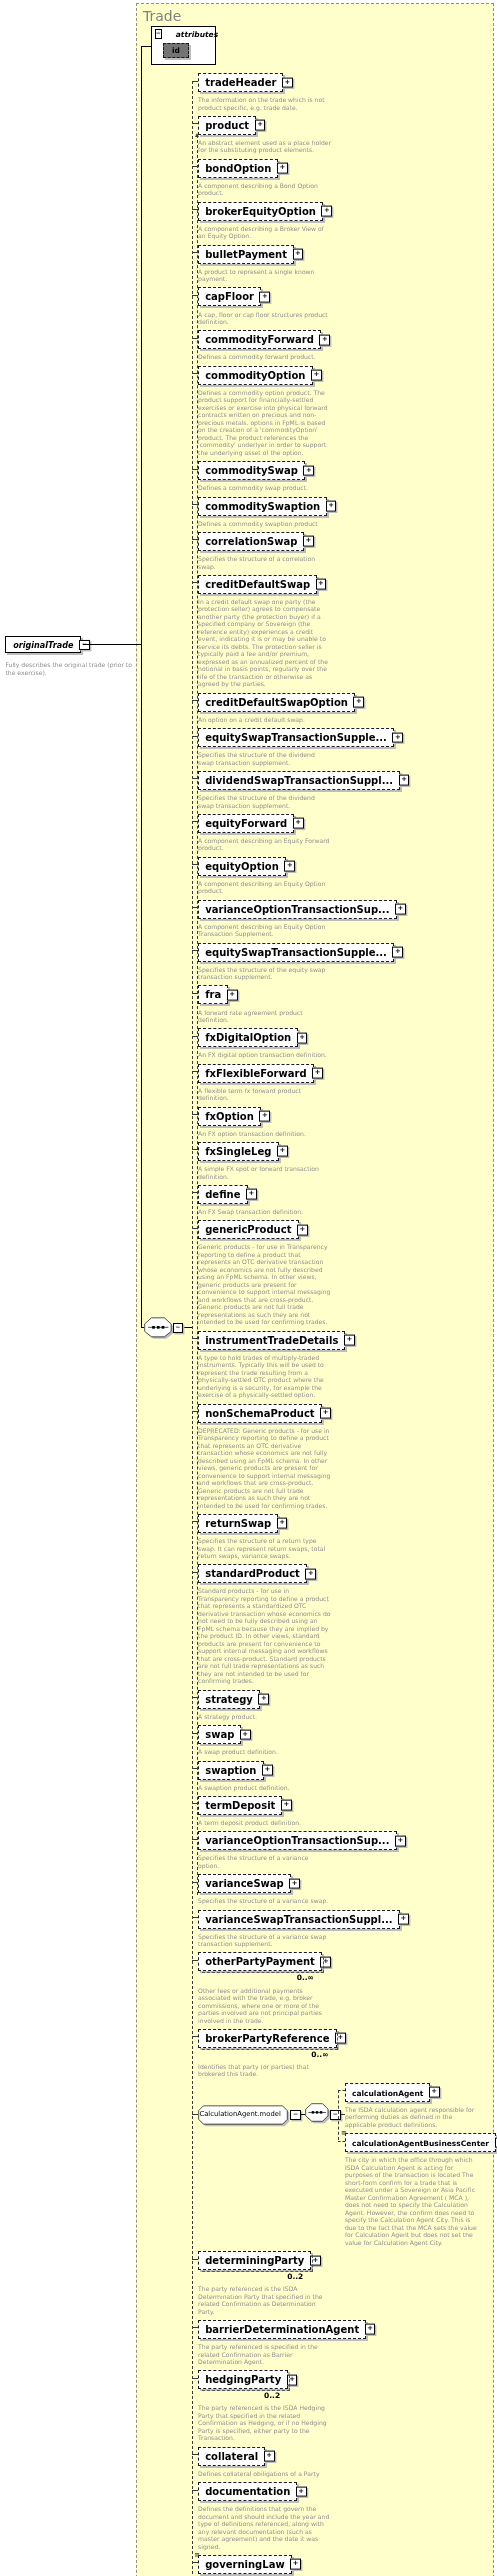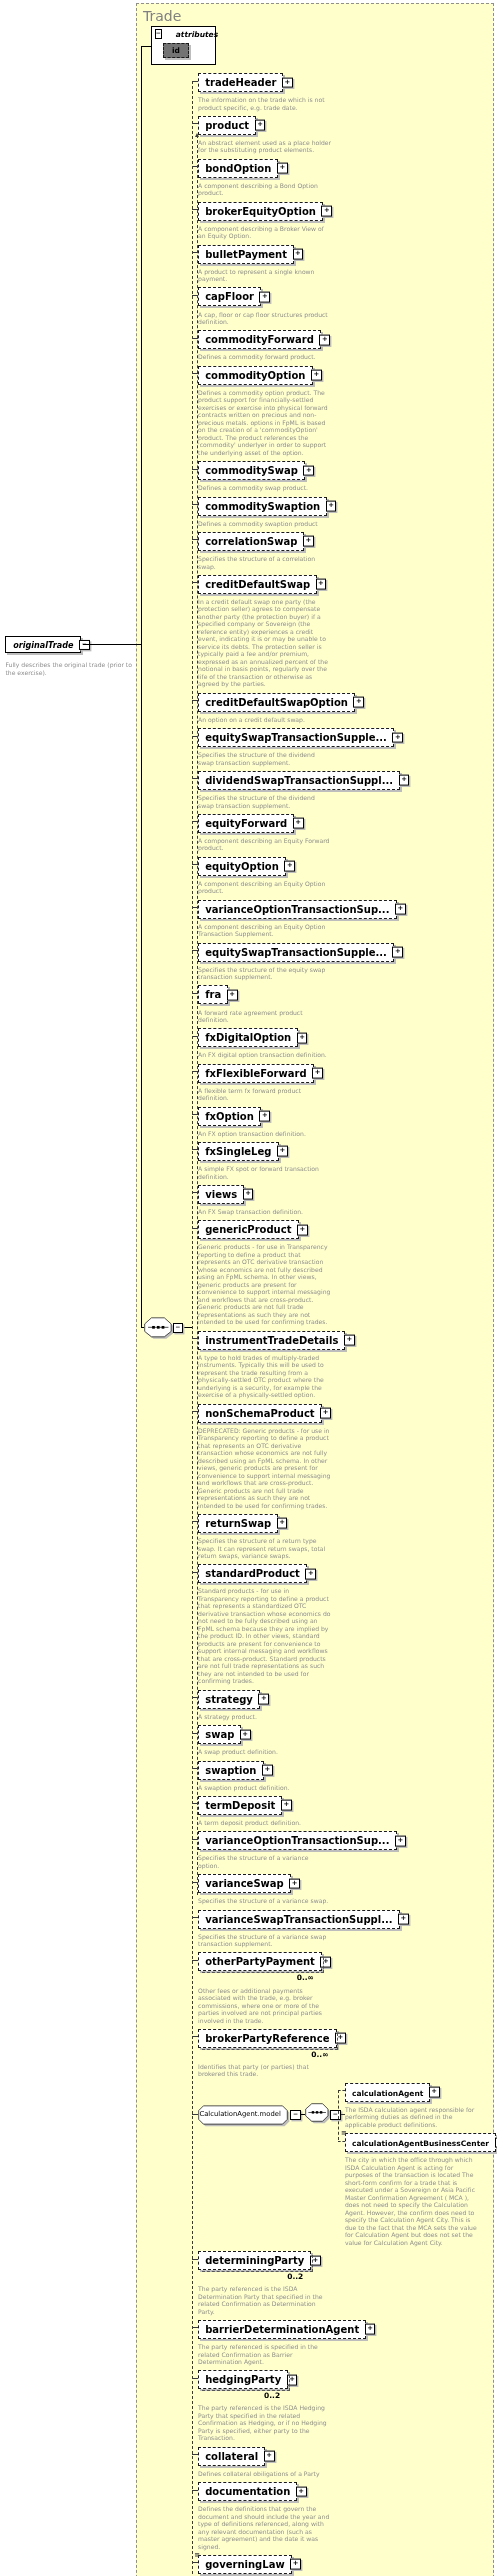--- a/index.html
+++ b/index.html
@@ -341,21 +341,21 @@
         <span class="ename">fxSingleLeg</span>
         <span class="expand">+</span>
       </div>
 
     </div>
     <div class="desc">A simple FX spot or forward transaction definition.</div>
   </div>
       <div class="node subst">
     <div class="boxwrap">
       <div class="ebox">
-        <span class="ename">views</span>
+        <span class="ename">define</span>
         <span class="expand">+</span>
       </div>
 
     </div>
     <div class="desc">An FX Swap transaction definition.</div>
   </div>
       <div class="node subst">
     <div class="boxwrap">
       <div class="ebox">
         <span class="ename">genericProduct</span>

